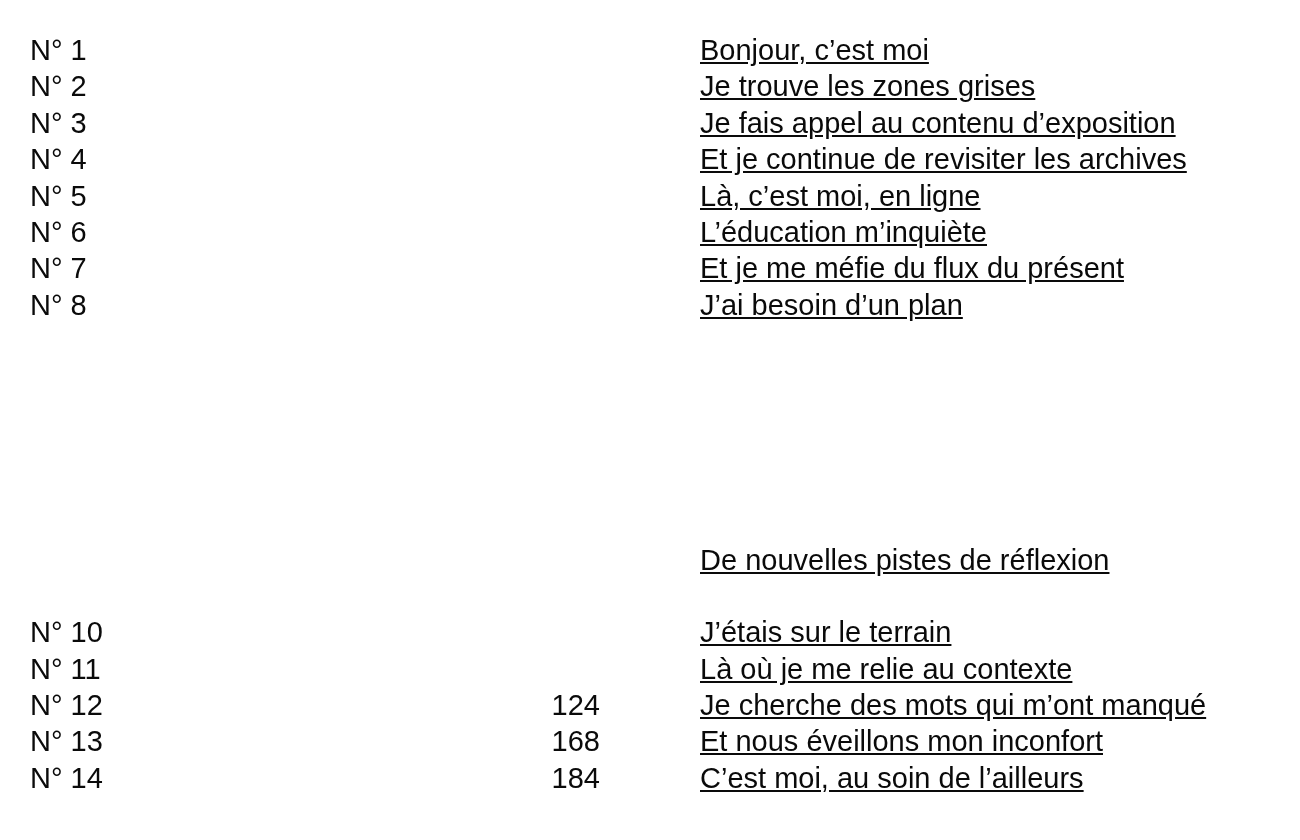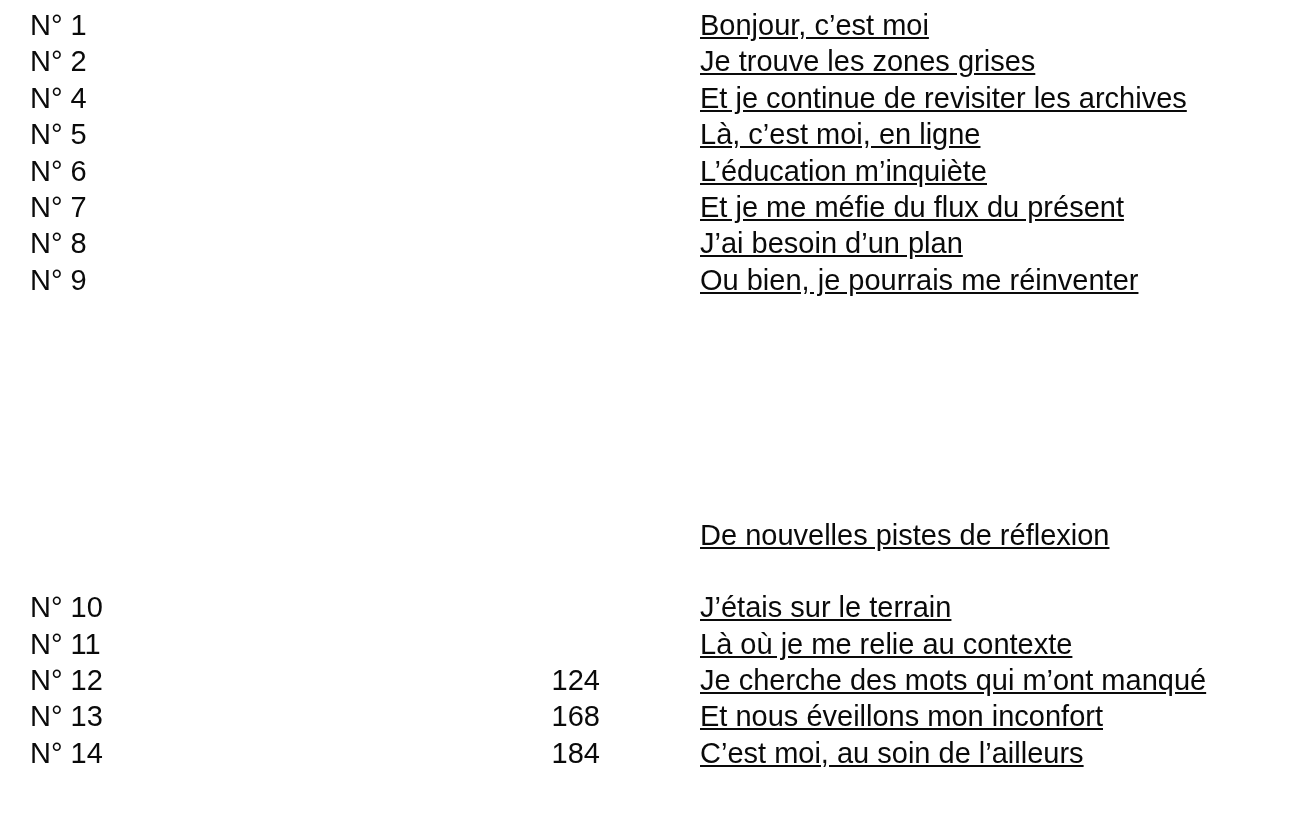--- a/index.html
+++ b/index.html
@@ -10,21 +10,21 @@
     width: 1300px;
     height: 840px;
     background: #ffffff;
     overflow: hidden;
   }
   .page {
     position: relative;
     width: 1300px;
     height: 840px;
     box-sizing: border-box;
-    padding-top: 7px;
+    padding-top: 32px;
     font-family: "Liberation Sans", "DejaVu Sans", sans-serif;
     font-size: 29px;
     line-height: 36.4px;
     color: #0a0a0a;
     font-kerning: normal;
   }
   .row {
     position: relative;
     height: 36.4px;
     white-space: nowrap;
@@ -59,20 +59,25 @@
     <span class="num">N° 1</span>
     <span class="pg"></span>
     <span class="title">Bonjour, c’est moi</span>
   </div>
   <div class="row">
     <span class="num">N° 2</span>
     <span class="pg"></span>
     <span class="title">Je trouve les zones grises</span>
   </div>
   <div class="row">
+    <span class="num">N° 3</span>
+    <span class="pg"></span>
+    <span class="title">Je fais appel au contenu d’exposition</span>
+  </div>
+  <div class="row">
     <span class="num">N° 4</span>
     <span class="pg"></span>
     <span class="title">Et je continue de revisiter les archives</span>
   </div>
   <div class="row">
     <span class="num">N° 5</span>
     <span class="pg"></span>
     <span class="title">Là, c’est moi, en ligne</span>
   </div>
   <div class="row">
@@ -82,25 +87,20 @@
   </div>
   <div class="row">
     <span class="num">N° 7</span>
     <span class="pg"></span>
     <span class="title">Et je me méfie du flux du présent</span>
   </div>
   <div class="row">
     <span class="num">N° 8</span>
     <span class="pg"></span>
     <span class="title">J’ai besoin d’un plan</span>
-  </div>
-  <div class="row">
-    <span class="num">N° 9</span>
-    <span class="pg"></span>
-    <span class="title">Ou bien, je pourrais me réinventer</span>
   </div>
 
   <div class="gap-large"></div>
 
   <div class="row">
     <span class="title">De nouvelles pistes de réflexion</span>
   </div>
 
   <div class="gap-small"></div>
 

